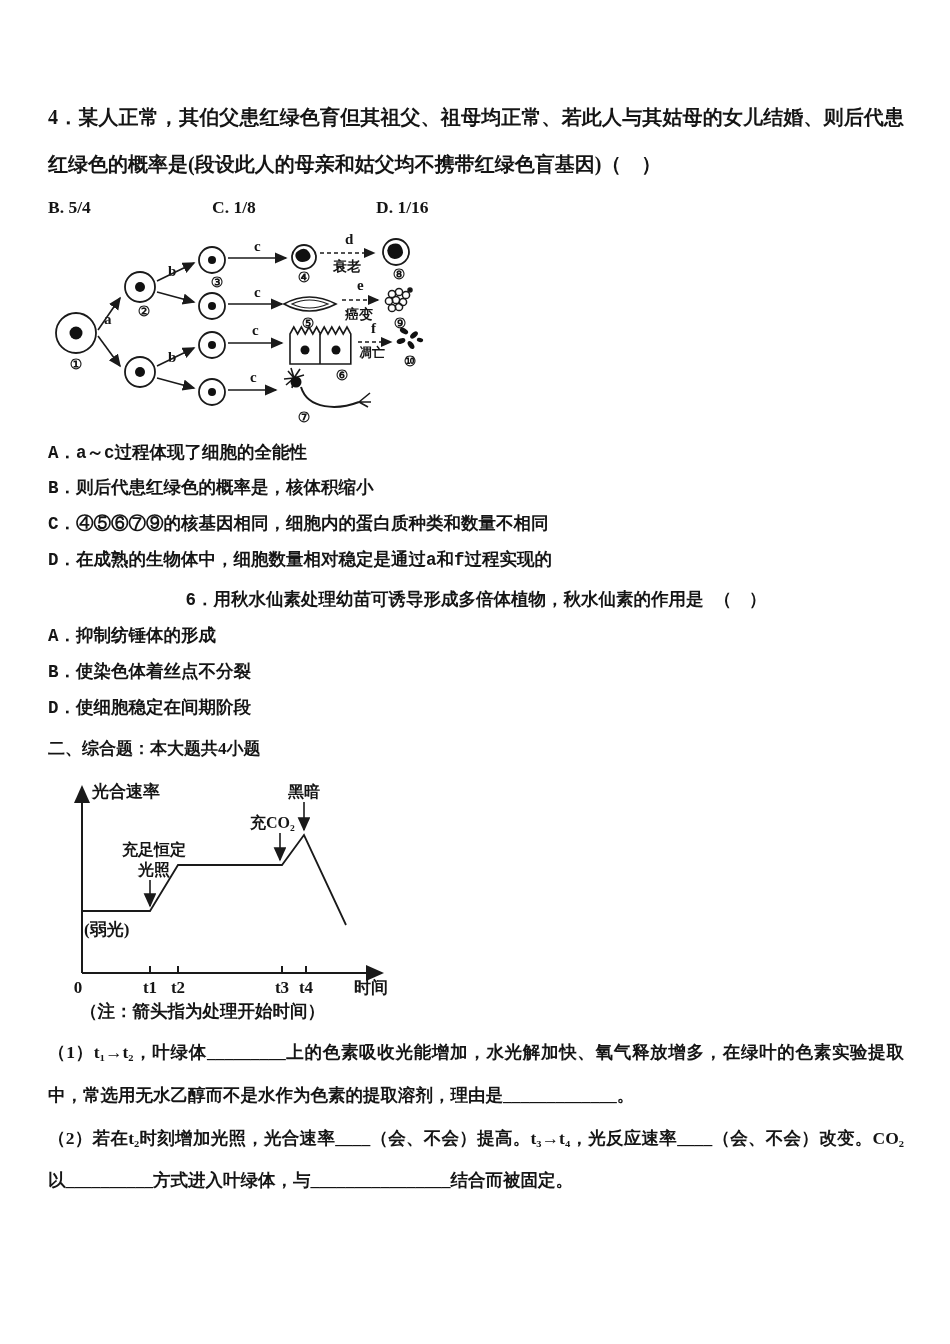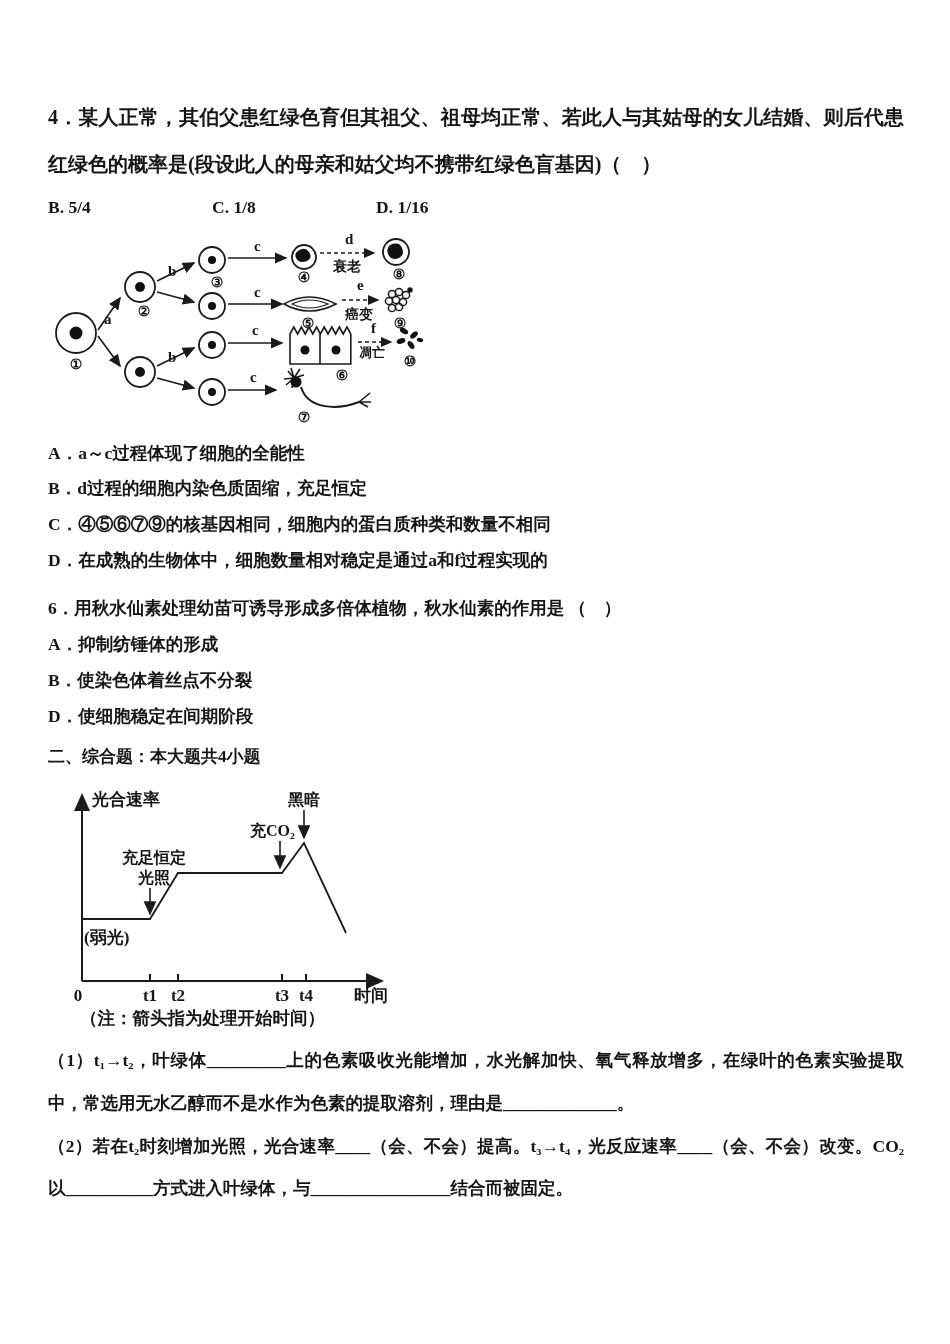--- a/index.html
+++ b/index.html
@@ -6,26 +6,26 @@
   body{
     width:950px;height:1344px;overflow:hidden;
     color:#151515;
     font-family:"Liberation Serif","DejaVu Serif",serif;
     font-weight:bold;
   }
   .page{padding:94px 46px 0 48px;}
   .stem{font-size:20px;line-height:2.35;text-align:justify;margin:0;}
   .opt-row{display:flex;font-size:17.5px;margin:4px 0 6px 0;line-height:1.8;}
   .opt-row span{width:164px;}
-  .opt-line{font-size:17.5px;margin:0;line-height:2.05;}
+  .opt-line{font-size:17.5px;margin:0;line-height:2.05;font-family:Liberation Mono, monospace;}
   .sec-head{font-size:17px;margin:6px 0 0 0;line-height:1.9;}
   .fig{display:block;}
   .fig5wrap{margin:4px 0 10px 6px;}
   .fig7wrap{margin:10px 0 0 6px;}
-  .note{font-size:17.5px;margin:0 0 0 32px;line-height:1.6;font-family:Liberation Mono, monospace;}
+  .note{font-size:17.5px;margin:0 0 0 32px;line-height:1.6;}
   .sub{font-size:17.5px;line-height:2.45;text-align:justify;margin:6px 0 0 0;}
   svg text{font-family:"Liberation Serif","DejaVu Serif",serif;font-weight:bold;fill:#151515;}
   svg .ln{stroke:#1a1a1a;fill:none;}
 </style>
 </head>
 <body>
 
 <div class="page">
 
   <p class="stem">4．某人正常，其伯父患红绿色育但其祖父、祖母均正常、若此人与其姑母的女儿结婚、则后代患红绿色的概率是(段设此人的母亲和姑父均不携带红绿色盲基因)（　）</p>
@@ -146,25 +146,25 @@
         <path class="ln" stroke-width="1.6" d="M240,148 l-6,-7 m6,7 l-10,1 m10,-1 l-3,-10 m3,10 l6,-9 m-6,9 l10,-3 m-10,3 l-8,7 m8,-7 l-2,10"></path>
         <circle cx="242" cy="152" r="5.5" fill="#111"></circle>
         <path class="ln" stroke-width="2" d="M247,157 C254,180 284,180 305,172"></path>
         <path class="ln" stroke-width="1.6" d="M305,172 l11,-9 m-11,9 l9,5 m-9,-5 l12,0"></path>
       </g>
       <text x="250" y="192" font-size="14" text-anchor="middle">⑦</text>
     </svg>
   </div>
 
   <p class="opt-line">A．a～c过程体现了细胞的全能性</p>
-  <p class="opt-line">B．d过程的细胞内染色质固缩，充足恒定</p>
+  <p class="opt-line">B．则后代患红绿色的概率是，核体积缩小</p>
   <p class="opt-line">C．④⑤⑥⑦⑨的核基因相同，细胞内的蛋白质种类和数量不相同</p>
   <p class="opt-line">D．在成熟的生物体中，细胞数量相对稳定是通过a和f过程实现的</p>
 
-  <p class="opt-line" style="margin-top:12px;">6．用秋水仙素处理幼苗可诱导形成多倍体植物，秋水仙素的作用是 （　）</p>
+  <p class="opt-line" style="margin-top:4px;text-align:center;">6．用秋水仙素处理幼苗可诱导形成多倍体植物，秋水仙素的作用是 （　）</p>
   <p class="opt-line">A．抑制纺锤体的形成</p>
   <p class="opt-line">B．使染色体着丝点不分裂</p>
   <p class="opt-line">D．使细胞稳定在间期阶段</p>
 
   <p class="sec-head">二、综合题：本大题共4小题</p>
 
   <div class="fig7wrap">
     <svg class="fig" width="350" height="222" viewBox="0 0 350 222">
       <defs>
         <marker id="ah2" markerWidth="10" markerHeight="9" refX="8" refY="4" orient="auto">

